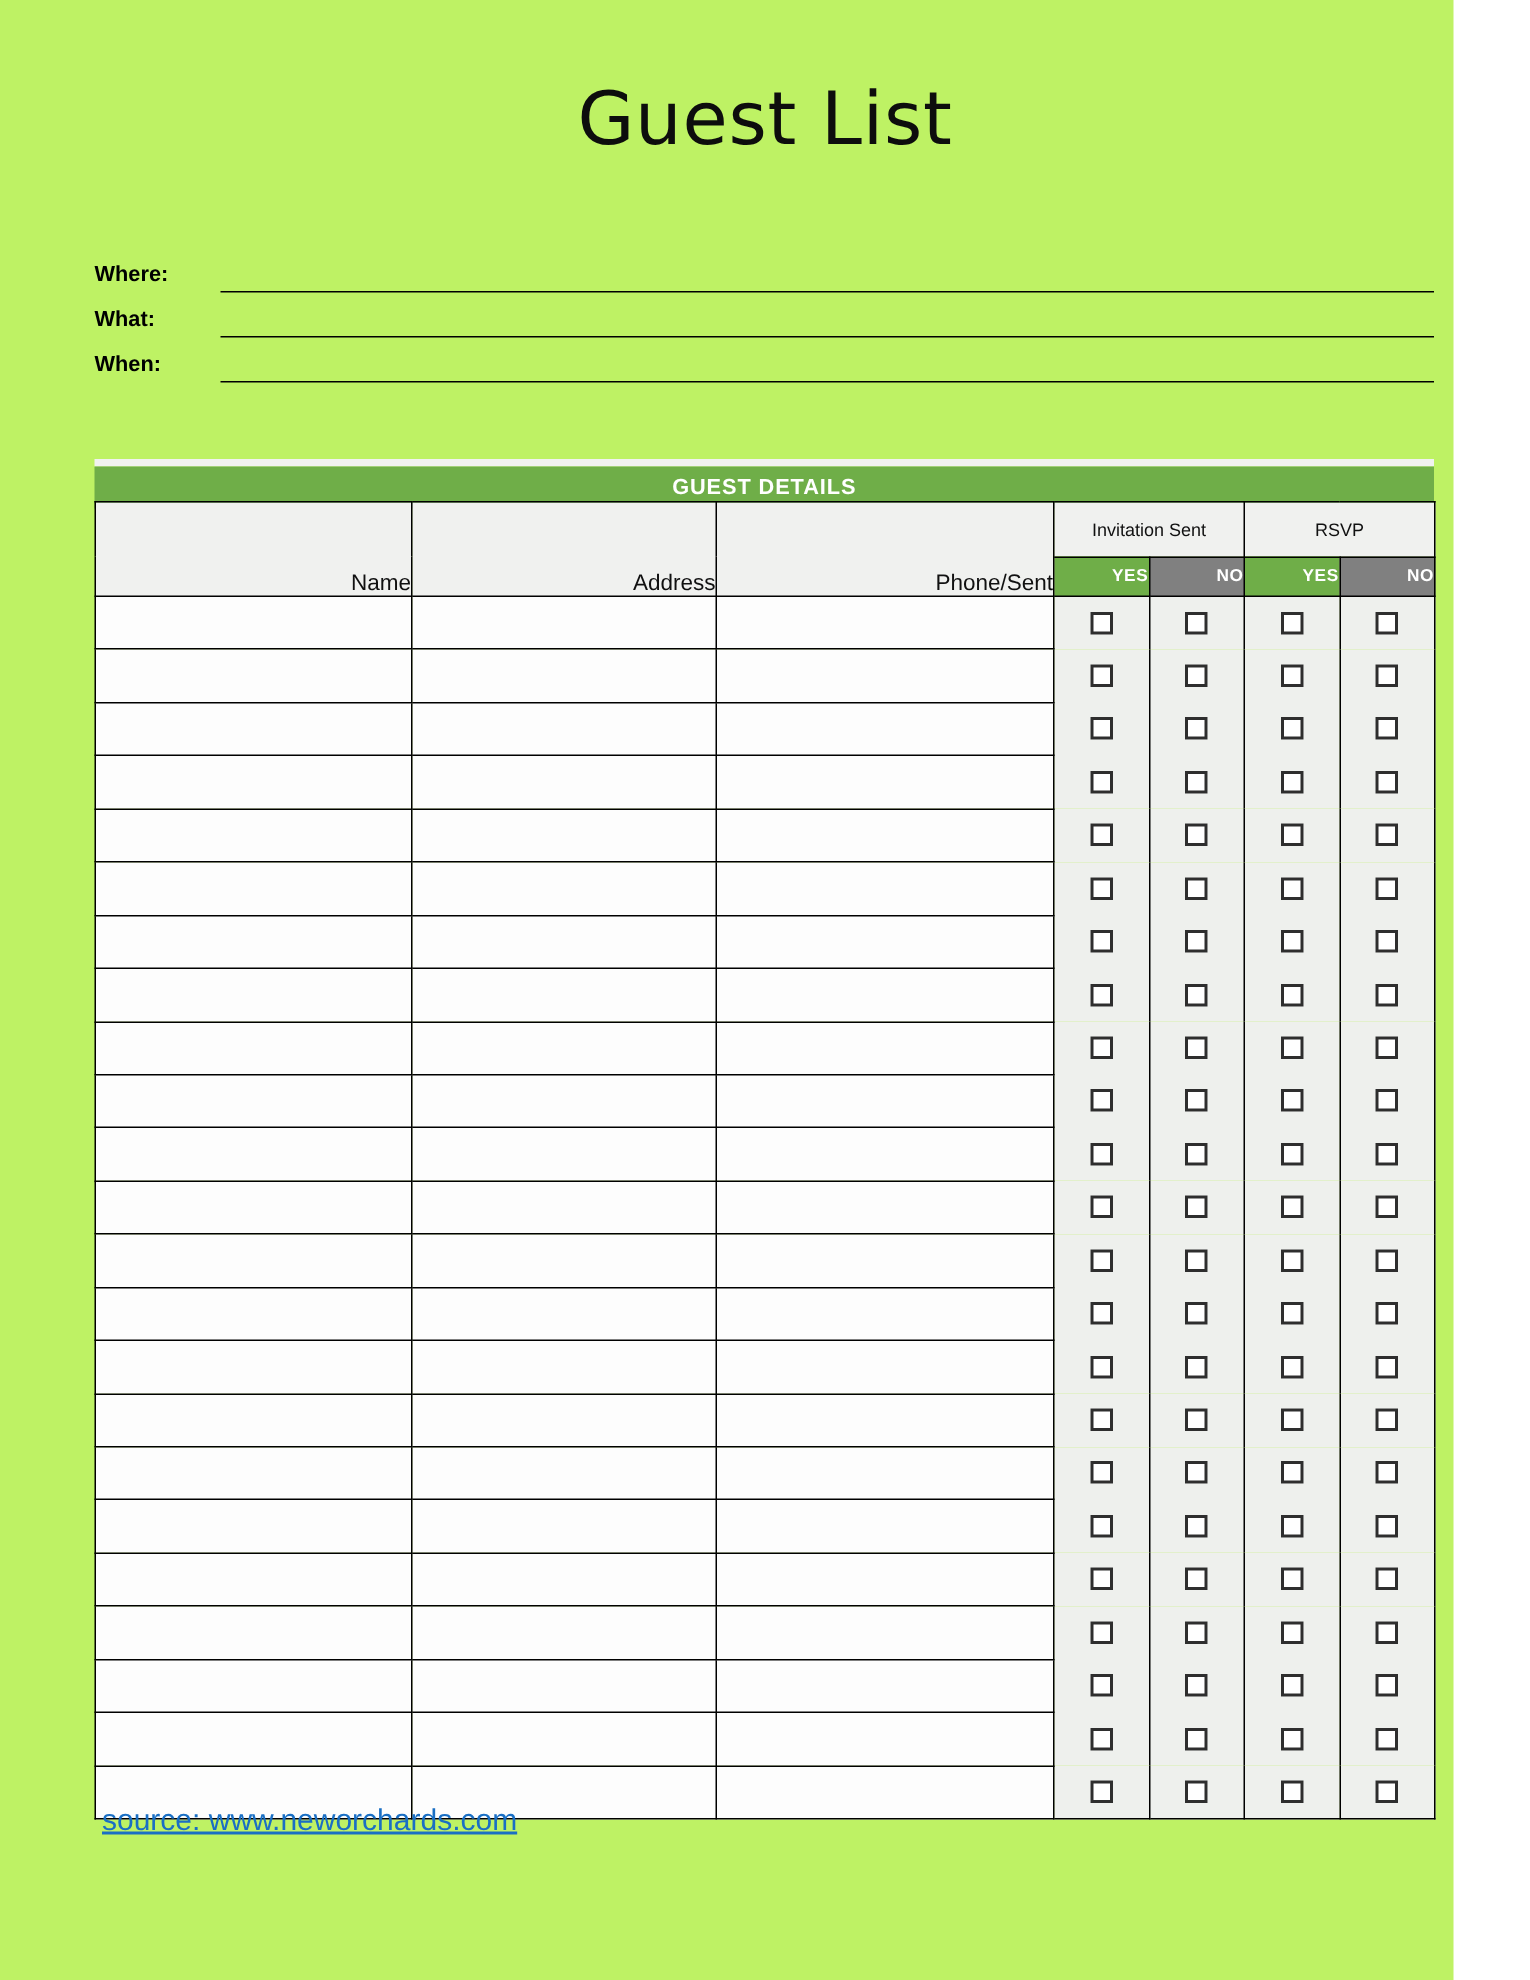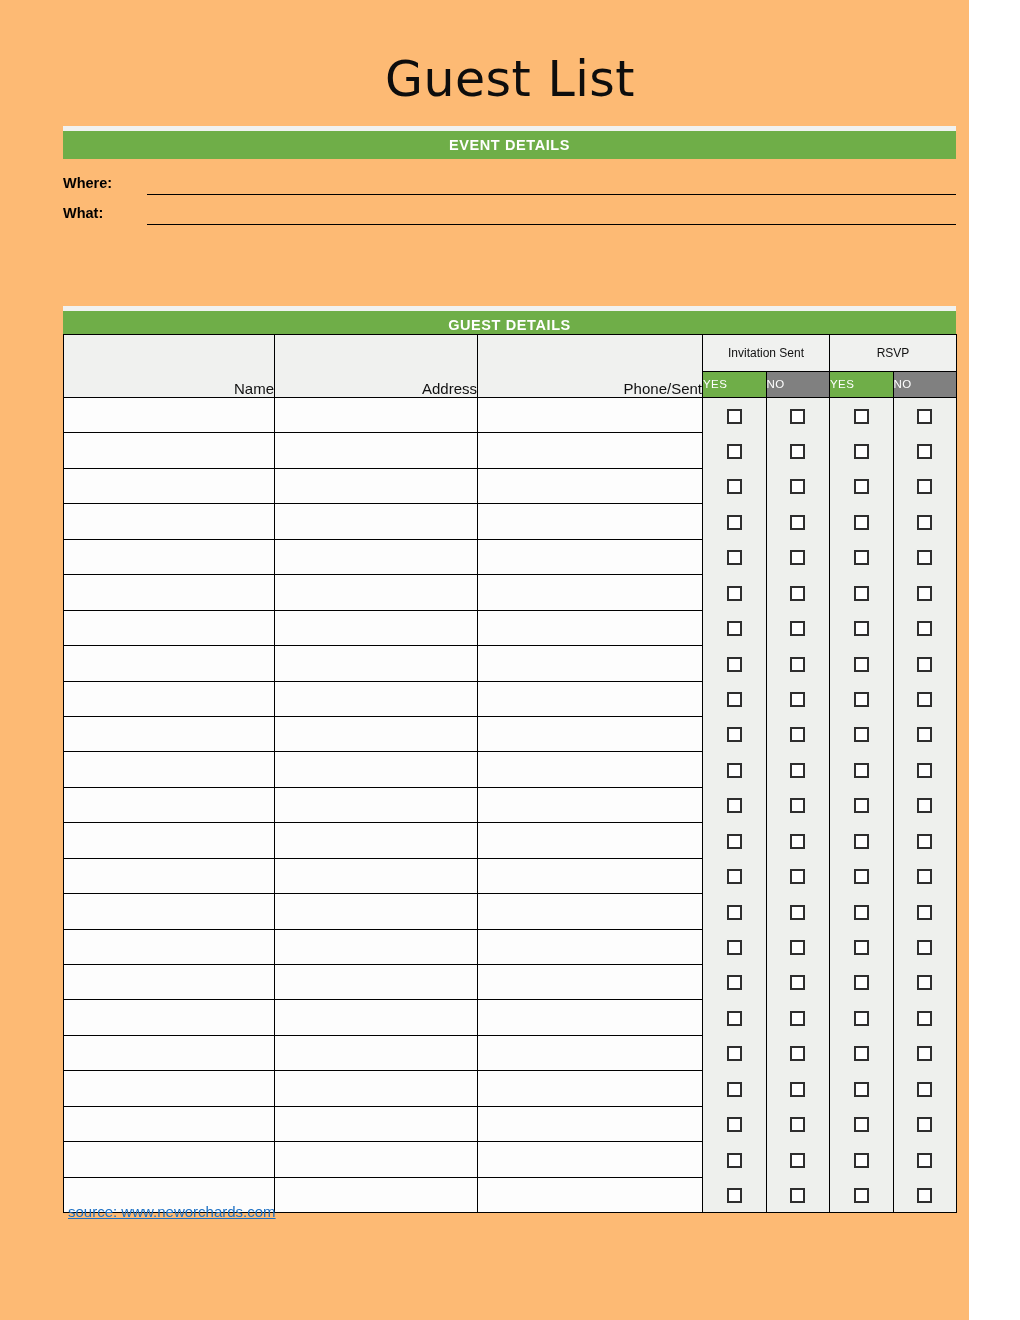--- a/index.html
+++ b/index.html
@@ -13,21 +13,21 @@
     font-family: "Liberation Sans", sans-serif;
     color: #000000;
     -webkit-font-smoothing: antialiased;
     overflow: hidden;
   }
 
   .page {
     position: relative;
     width: 969px;
     height: 1320px;
-    background: #fdba74;
+    background: #bef264;
   }
 
   
   .title {
     position: absolute;
     left: 0;
     top: 55px;
     width: 1020px;
     text-align: center;
     font-size: 49px;
@@ -123,24 +123,24 @@
     font-size: 12px;
     font-weight: 400;
     color: #111;
     text-align: center;
     vertical-align: middle;
     height: 32px;
     box-sizing: border-box;
   }
   .hdr-yes, .hdr-no {
     height: 23px;
-    text-align: left;
+    text-align: right;
     vertical-align: middle;
     font-size: 11.5px;
-    font-weight: normal;
+    font-weight: bold;
     color: #ffffff;
     letter-spacing: 0.4px;
     box-sizing: border-box;
   }
   .hdr-yes { background: #6fae48; }
   .hdr-no  { background: #808080; }
 
   .body-cell {
     height: 34.45px;
     background: #fdfdfd;
@@ -165,47 +165,47 @@
     background: #ffffff;
     box-sizing: content-box;
     vertical-align: middle;
   }
 
   
   .footer {
     position: absolute;
     left: 68px;
     top: 1203px;
-    font-size: 15px;
+    font-size: 20px;
   }
   .footer a, .footer .srclink {
     color: #1a6fc4;
     text-decoration: underline;
     cursor: pointer;
   }
 </style>
 </head>
 <body>
 
 <div class="page">
 
   <div class="title">Guest List</div>
 
-  <div class="band-wrap" style="top:126px;">
-    <div class="band-spacer"></div>
-    <div class="band">EVENT DETAILS</div>
-  </div>
 
   <div class="event-rows">
     <div class="event-row">
       <div class="event-label">Where:</div>
       <div class="event-line"></div>
     </div>
     <div class="event-row">
       <div class="event-label">What:</div>
+      <div class="event-line"></div>
+    </div>
+    <div class="event-row">
+      <div class="event-label">When:</div>
       <div class="event-line"></div>
     </div>
   </div>
 
   <div class="band-wrap" style="top:306px;">
     <div class="band-spacer"></div>
     <div class="band">GUEST DETAILS</div>
   </div>
 
   <table class="guest-table">

